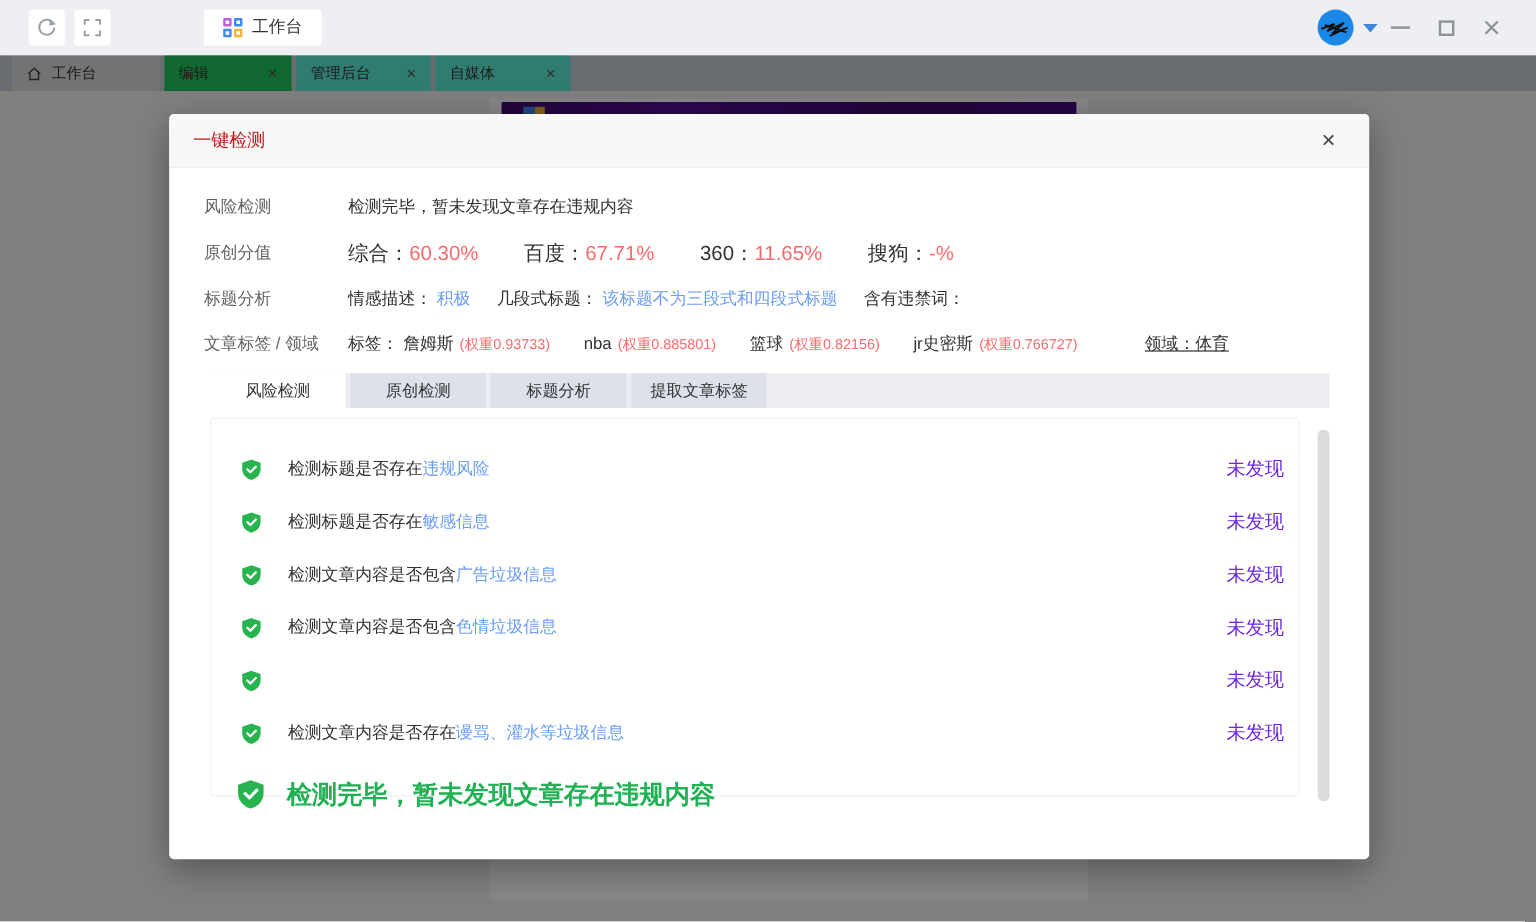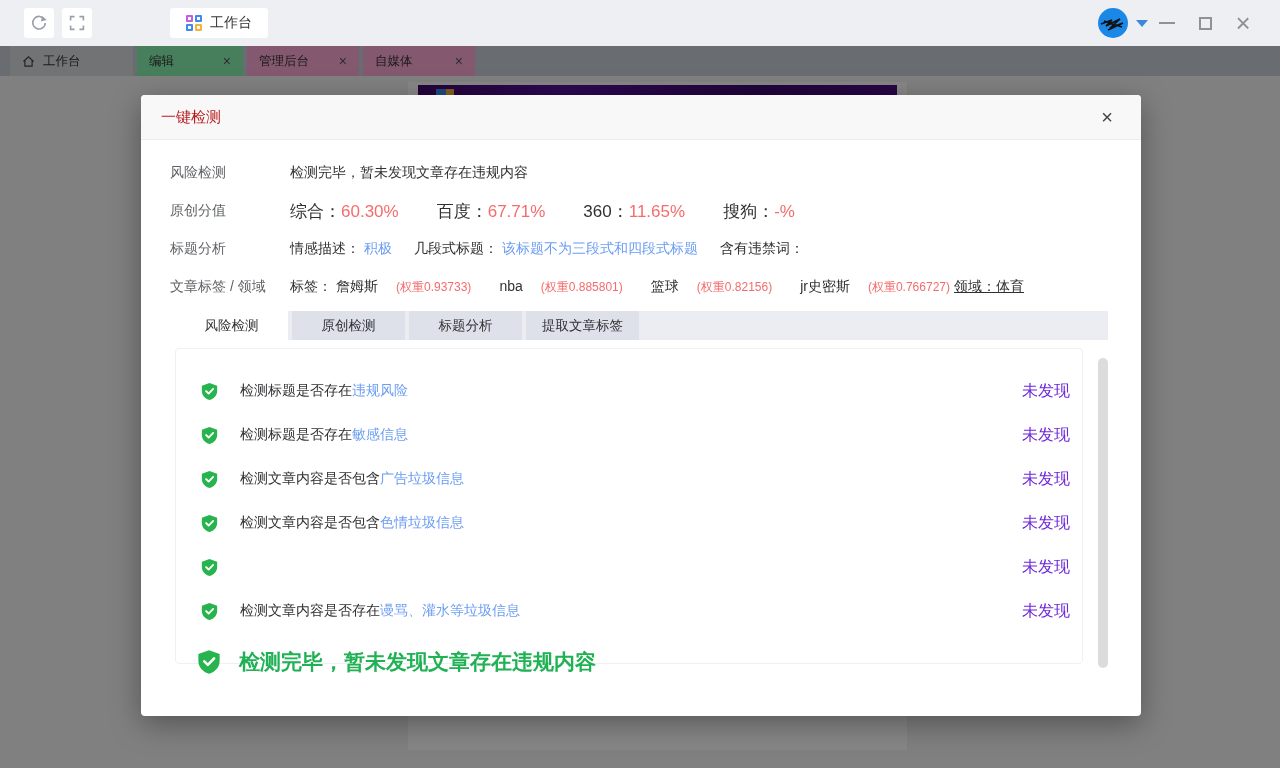--- a/index.html
+++ b/index.html
@@ -27,22 +27,22 @@
   .winbtn.min i { display:block; width:16px; height:0; border-top:2px solid #8d9299; }
   .winbtn.max i { display:block; width:13px; height:13px; border:2px solid #8d9299; }
   .winbtn.close { font-size:26px; line-height:1; font-weight:300; }
   .tb-right .winbtn:first-of-type { margin-left:36px; }
 
   
   .content { position:absolute; top:46px; left:0; right:0; bottom:0; background:#f2f2f2; }
   .tabstrip { height:30px; background:#c7ccd4; display:flex; align-items:stretch; padding-left:10px; }
   .tab { display:flex; align-items:center; font-size:12.5px; color:#333; padding:0 12px; margin-right:4px; cursor:pointer; }
   .tab.home { width:123px; background:#d6d9de; gap:8px; }
-  .tab.active { width:106px; background:#86efac; }
-  .tab.plain { width:112px; background:#f9a8d4; }
+  .tab.active { width:106px; background:#22c55e; }
+  .tab.plain { width:112px; background:#5eead4; }
   .tab .tab-x { margin-left:auto; color:#555; font-size:14px; line-height:1; }
 
   
   .page { position:absolute; top:30px; left:0; right:0; bottom:0; background:#f2f2f2; }
   .panel { position:absolute; left:408px; top:6px; width:499px; height:668px; background:#fff; }
   .banner { position:absolute; left:10px; top:3px; right:10px; height:60px; background:linear-gradient(90deg,#42096e,#55119b 30%,#3e0a70 70%,#4a0d85); }
   .banner-logo { position:absolute; left:18px; top:4px; width:18px; height:10px; background:linear-gradient(90deg,#3d8af0 55%,#f3b43a 55%); }
   .counter-box { position:absolute; left:0; bottom:0; width:100%; height:38px; background:#fff; border:1px solid #d5d5d5; border-top:1px dashed #c9c9c9; display:flex; align-items:center; justify-content:center; font-size:14px; color:#9b9b9b; }
 
   
@@ -56,21 +56,21 @@
 
   .info { padding:14px 0 0 29px; }
   .irow { height:38px; display:flex; align-items:center; position:relative; font-size:14px; color:#303133; }
   .ilabel { width:120px; flex:none; color:#606266; font-size:14px; }
   .score-item { margin-right:38px; font-size:17px; }
   .score-item .v { color:#f56c6c; }
   .seg-label { color:#303133; margin-right:4px; }
   .blue { color:#6b9df2; }
   .seg-gap { margin-right:22px; }
   .tag-item { margin-right:28px; }
-  .tag-weight { color:#f56c6c; font-size:12px; margin-left:18px; }
+  .tag-weight { color:#f56c6c; font-size:12px; margin-left:5px; }
   .domain { position:absolute; left:784px;text-decoration:underline; }
 
   .mtabs { margin:5px 33px 0 34px; height:29px; background:#ecedf3; display:flex; }
   .mtab { width:113px; margin-right:4px; display:flex; align-items:center; justify-content:center; font-size:13.5px; color:#303133; background:#dee1ea; cursor:pointer; }
   .mtab.active { background:#fff; }
 
   .list { position:absolute; left:34px; top:253px; width:908px; height:316px; border:1px solid #f0f0f0; border-radius:4px; padding:20px 0 0 0; }
   .check-row { height:44px; display:flex; align-items:center; padding:0 12px 0 25px; }
   .check-row .shield { flex:none; margin-right:22px; }
   .check-text { font-size:14px; color:#303133; }

